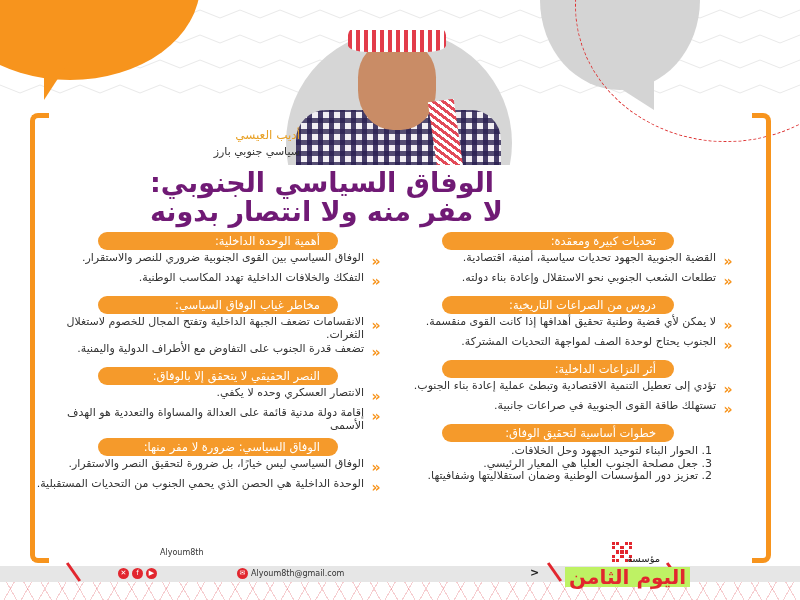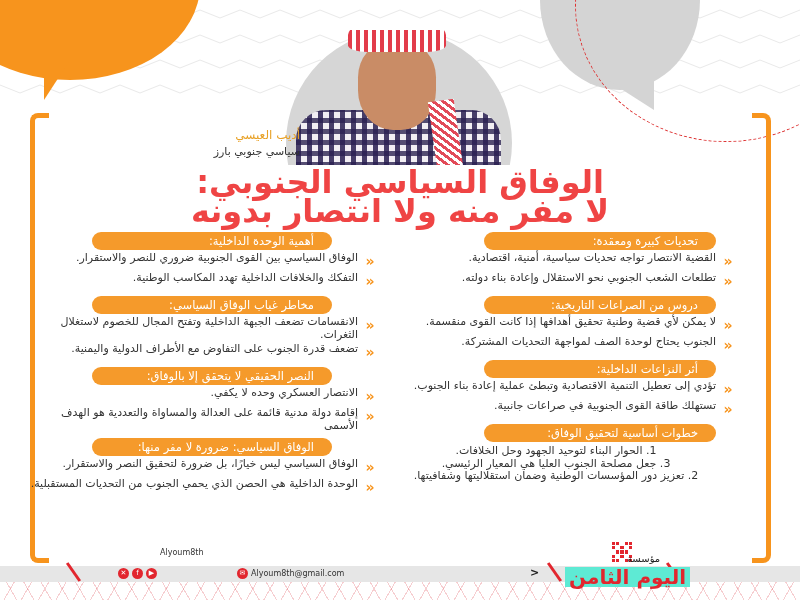--- a/index.html
+++ b/index.html
@@ -17,45 +17,45 @@
       repeating-linear-gradient(90deg, rgba(40,30,80,.85) 0 5px, transparent 5px 11px),
       repeating-linear-gradient(0deg, rgba(40,30,80,.75) 0 5px, #f1eef3 5px 11px);}
   .face{position:absolute;left:72px;top:12px;width:78px;height:88px;border-radius:40% 40% 45% 45%;background:#c98c66;}
   .cap{position:absolute;left:62px;top:-12px;width:98px;height:34px;border-radius:50% 50% 20% 20%;
     background:repeating-linear-gradient(90deg,#e23c4a 0 4px,#fff 4px 8px),#e23c4a;}
   .scarf{position:absolute;left:148px;top:70px;width:26px;height:90px;background:repeating-linear-gradient(45deg,#e24a58 0 3px,#fff 3px 6px);transform:rotate(-8deg);}
   .name{position:absolute;right:500px;top:128px;color:#e8a126;font-size:12px;direction:rtl;}
   .role{position:absolute;right:500px;top:145px;color:#333;font-size:11px;direction:rtl;margin-left:12px;}
   .bracket-left{position:absolute;left:30px;top:113px;width:14px;height:440px;border:5px solid #f7941d;border-right:none;border-radius:8px 0 0 8px;}
   .bracket-right{position:absolute;left:752px;top:113px;width:14px;height:440px;border:5px solid #f7941d;border-left:none;border-radius:0 8px 8px 0;}
-  .title{position:absolute;left:150px;top:168px;width:500px;text-align:center;color:#ef4444;font-weight:bold;font-size:32px;line-height:29px;direction:rtl;}
+  .title{position:absolute;left:150px;top:168px;width:500px;text-align:left;color:#701a75;font-weight:bold;font-size:27px;line-height:29px;direction:rtl;}
   .col{position:absolute;direction:rtl;}
   .col.right{left:400px;width:340px;top:230px;}
-  .col.left{left:30px;width:352px;top:230px;}
+  .col.left{left:30px;width:352px;top:230px;padding-left:6px;}
   .section{margin-bottom:4px;}
-  .pill{display:inline-block;background:#f59a2b;color:#fff;font-size:11.5px;padding:2px 18px;border-radius:12px;margin-right:24px;width:196px;text-align:right;}
+  .pill{display:inline-block;background:#f59a2b;color:#fff;font-size:11.5px;padding:2px 18px;border-radius:12px;margin-right:66px;width:196px;text-align:right;}
   .col.left .pill{margin-right:50px;width:204px;}
   .item{display:flex;align-items:flex-start;font-size:11px;line-height:12.5px;color:#333;margin-top:2px;}
   .chev{color:#f7941d;font-weight:bold;font-size:14px;width:24px;flex:none;text-align:center;line-height:18px;}
   .txt{flex:1;}
   .steps{font-size:11px;line-height:12.5px;color:#333;padding-right:28px;margin-top:3px;}
-  .step{margin:0;text-align:center;}
+  .step{margin:0;}
   .footer-bar{position:absolute;left:0;top:566px;width:800px;height:16px;background:#e6e6e6;}
   .footer-pattern{position:absolute;left:0;top:582px;width:800px;height:18px;background:
       repeating-linear-gradient(60deg, transparent 0 14px, rgba(220,60,70,.25) 14px 15px),
       repeating-linear-gradient(-60deg, transparent 0 14px, rgba(220,60,70,.25) 14px 15px),#fff;}
   .social{position:absolute;left:118px;top:568px;display:flex;gap:3px;}
   .soc{width:11px;height:11px;border-radius:50%;background:#e2262e;color:#fff;font-size:7px;text-align:center;line-height:11px;}
   .handle{position:absolute;left:160px;top:548px;font-size:8px;color:#333;}
   .mail{position:absolute;left:237px;top:568px;font-size:8px;color:#333;display:flex;align-items:center;gap:3px;}
   .mail .soc{display:inline-block;}
   .slogan{position:absolute;left:392px;top:568px;width:130px;text-align:right;font-size:8px;color:#e2262e;direction:rtl;margin-top:48px;}
   .arrow-bar{position:absolute;left:530px;top:566px;font-size:11px;font-weight:bold;color:#222;}
   .slash{position:absolute;top:561px;width:3px;height:22px;background:#e2262e;transform:rotate(-35deg);}
-  .logo{position:absolute;left:565px;top:567px;color:#e2262e;font-weight:bold;font-size:20px;direction:rtl;line-height:20px;background:#5eead4;padding:0 4px;}
+  .logo{position:absolute;left:565px;top:567px;color:#e2262e;font-weight:bold;font-size:20px;direction:rtl;line-height:20px;background:#bef264;padding:0 4px;}
   .logo-sub{position:absolute;left:582px;top:610px;color:#e2262e;font-size:8px;direction:rtl;margin-left:9px;}
   .mu{position:absolute;left:627px;top:553px;font-size:10px;color:#222;}
   .qr{position:absolute;left:612px;top:542px;width:20px;height:20px;display:grid;grid-template-columns:repeat(5,1fr);gap:1px;}
   .qr span{background:#e2262e;}
   .qr span.o{background:#fff;}
 </style>
 </head>
 <body>
 
 <svg class="zig" viewBox="0 0 800 150">
@@ -90,21 +90,21 @@
 <div class="title">
   <div>الوفاق السياسي الجنوبي:</div>
   <div>لا مفر منه ولا انتصار بدونه</div>
 </div>
 
 <div class="col right">
   <div class="section">
     <div class="pill">تحديات كبيرة ومعقدة:</div>
     <div class="item">
         <span class="chev">«</span>
-        <span class="txt">القضية الانتصار تواجه تحديات سياسية، أمنية، اقتصادية.</span>
+        <span class="txt">القضية الجنوبية الجهود تحديات سياسية، أمنية، اقتصادية.</span>
       </div>
     <div class="item">
         <span class="chev">«</span>
         <span class="txt">تطلعات الشعب الجنوبي نحو الاستقلال وإعادة بناء دولته.</span>
       </div>
   </div>
   <div class="section">
     <div class="pill">دروس من الصراعات التاريخية:</div>
     <div class="item">
         <span class="chev">«</span>

